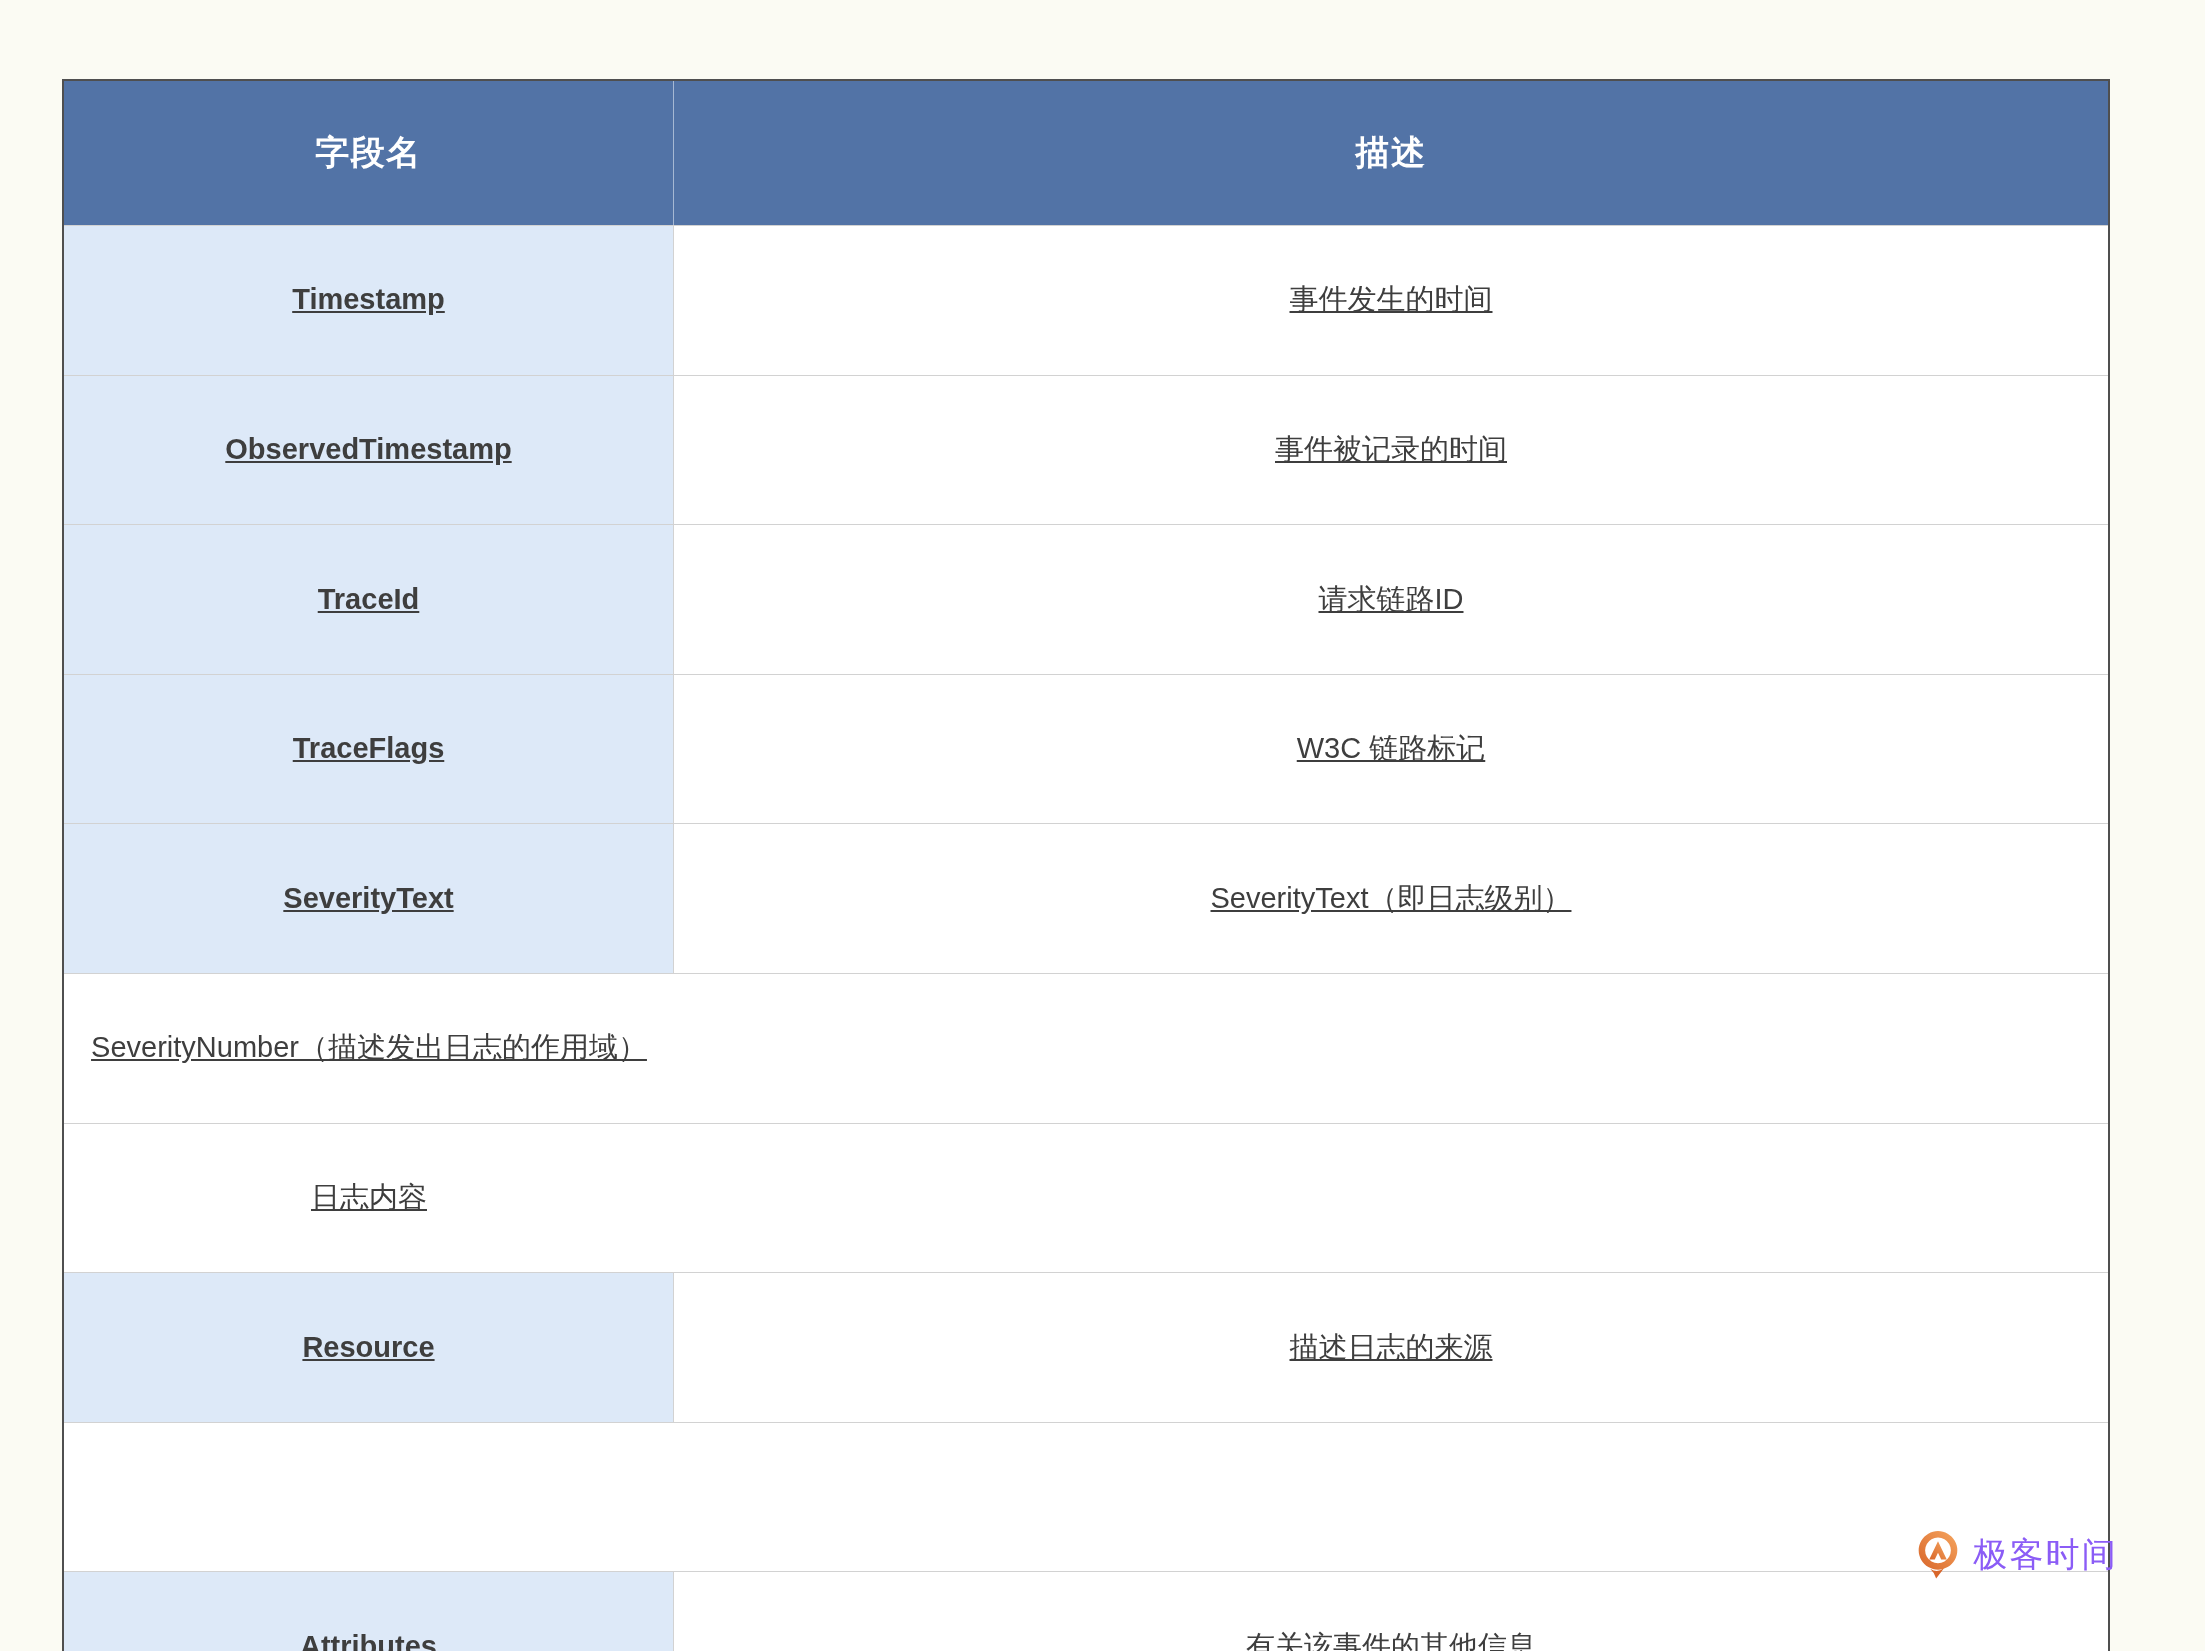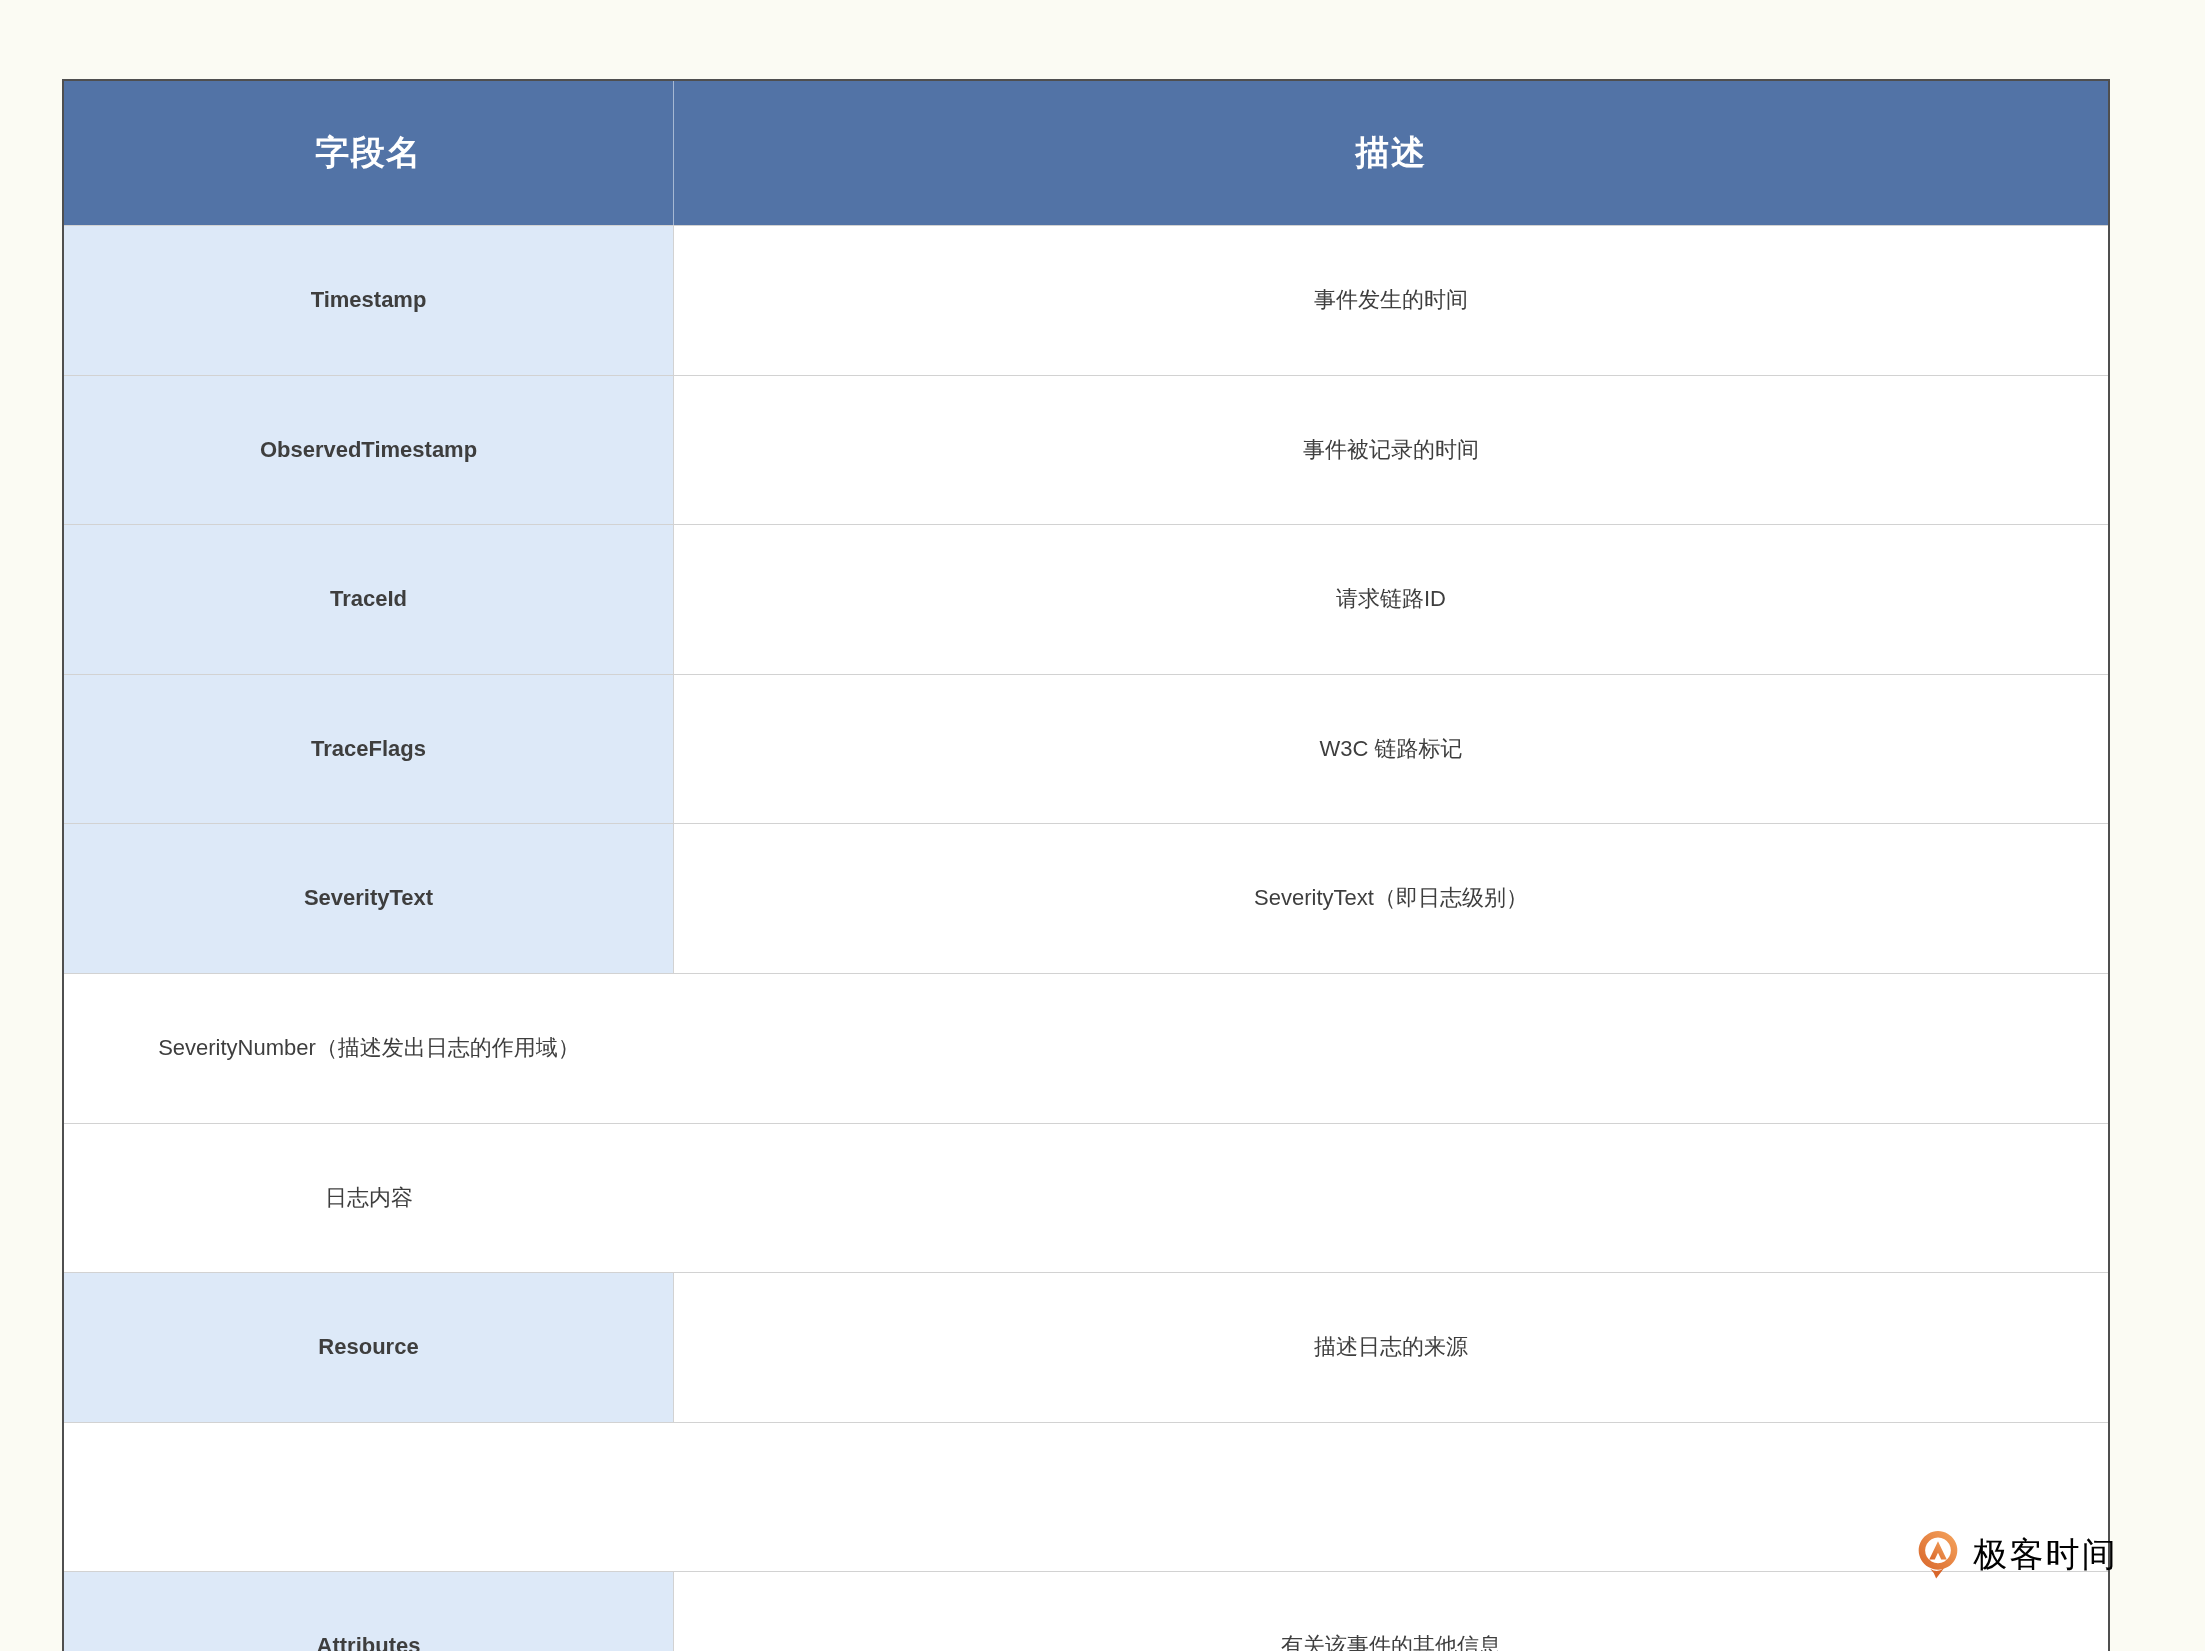--- a/index.html
+++ b/index.html
@@ -54,25 +54,26 @@
     grid-template-columns: 610px 1fr;
     border-top: 1.5px solid var(--grid-line, #d2d2d2);
   }
   .tr:first-child { border-top-color: var(--grid-line, #cfcfcf); }
 
   .td {
     display: flex;
     align-items: center;
     justify-content: center;
     color: var(--cell-text, #3e3e3e);
-    font-size: 22px;
+    font-size: 29px;
     line-height: 1.3;
     padding: 0 25px;
     text-align: center;
     box-sizing: border-box;
+    text-decoration: underline;
   }
   .td.col1 {
     background: var(--field-col-bg, #dde9f8);
     font-weight: 700;
     border-right: 1.5px solid var(--grid-line, #d2d2d2);
   }
   .td.col2 {
     background: var(--desc-col-bg, #ffffff);
     font-weight: 400;
   }
@@ -82,21 +83,21 @@
     top: 1530px;
     right: 87px;
     display: flex;
     align-items: center;
     gap: 11.8px;
   }
   .brand-icon { width: 46px; height: 49px; flex: 0 0 auto; }
   .brand-text {
     font-size: 34px;
     font-weight: 500;
-    color: #000000;
+    color: #8b5cf6;
     letter-spacing: 2.2px;
     white-space: nowrap;
   }
 </style>
 </head>
 <body style="--page-bg: #fbfbf3; --header-bg: #5273a6; --header-text: #ffffff; --field-col-bg: #dde9f8; --desc-col-bg: #ffffff; --cell-text: #3e3e3e; --outer-border: #4f4f4f; --grid-line: #d2d2d2;">
 
 <div class="fields-table">
   <div class="thead">
     <div class="th col1">字段名</div>

